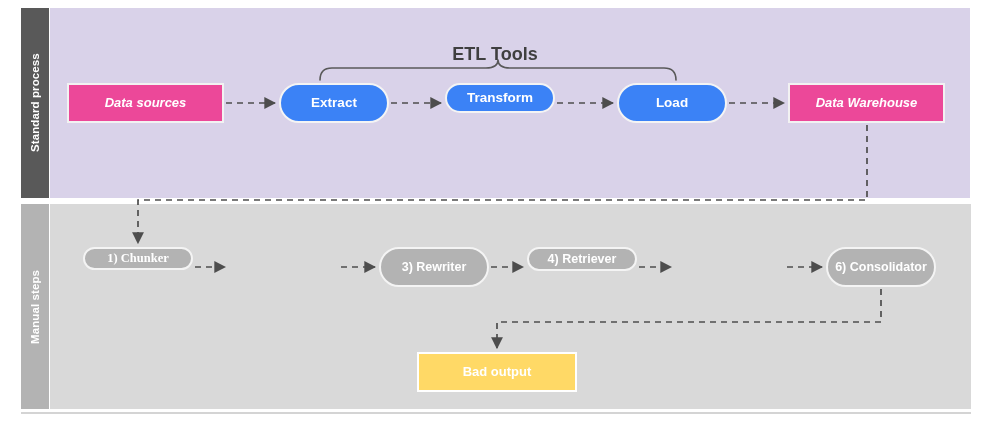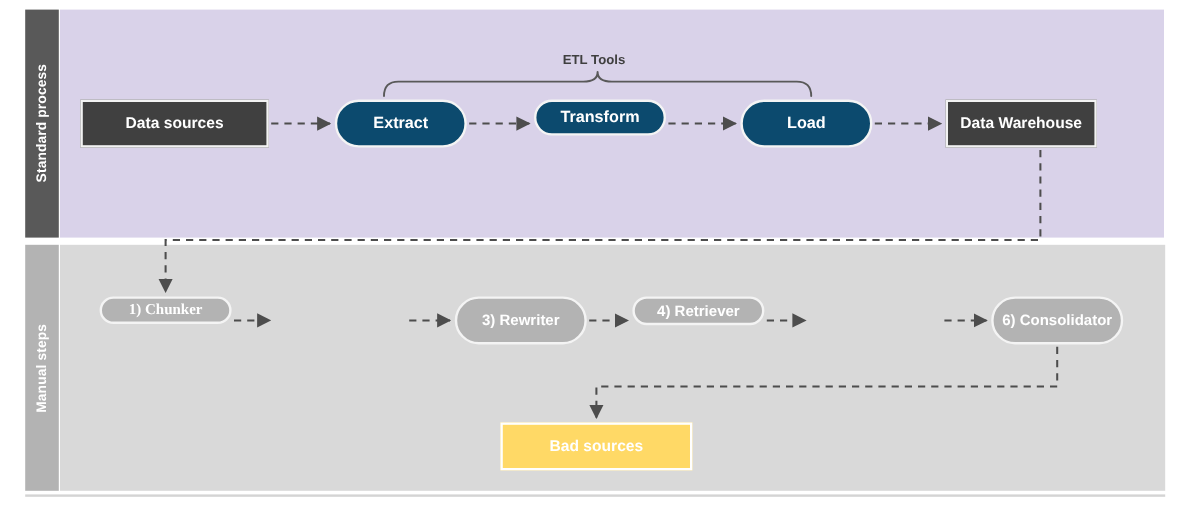--- a/index.html
+++ b/index.html
@@ -27,47 +27,47 @@
 
   
   .node{
     position:absolute;box-sizing:border-box;
     display:flex;align-items:center;justify-content:center;text-align:center;
     color:#ffffff;font-weight:bold;line-height:1.15;
   }
   .node-rect{border:2px solid #f2f2f2;}
   .node-pill{border:2px solid #f4f4f4;border-radius:999px;}
 
-  .gray-rect{background:#404040;font-size:13px;}
-  .pink-pill{background:#0c4a6e;font-size:13.5px;}
+  .gray-rect{background:#ec4899;font-size:13px;font-style:italic;}
+  .pink-pill{background:#3b82f6;font-size:13.5px;}
   .steel-pill{background:#b3b3b3;font-size:12.5px;}
   .yellow-rect{background:#ffd966;border:2px solid #ffffff;font-size:13px;}
 
   #n-sources{left:67px;top:83px;width:157px;height:40px;}
   #n-extract{left:279px;top:83px;width:110px;height:40px;}
   #n-transform{left:445px;top:83px;width:110px;height:30px;}
   #n-load{left:617px;top:83px;width:110px;height:40px;}
-  #n-warehouse{left:788px;top:83px;width:126px;height:40px;}
+  #n-warehouse{left:788px;top:83px;width:157px;height:40px;}
 
   #n-chunker{left:83px;top:247px;width:110px;height:23px;font-family:Liberation Serif, serif;}
   #n-vector{left:229px;top:247px;width:110px;height:40px;}
   #n-rewriter{left:379px;top:247px;width:110px;height:40px;text-align:right;}
   #n-retriever{left:527px;top:247px;width:110px;height:24px;}
   #n-reranker{left:675px;top:247px;width:110px;height:40px;}
   #n-consolidator{left:826px;top:247px;width:110px;height:40px;}
 
   #n-badoutput{left:417px;top:352px;width:160px;height:40px;}
 
   
   #wires{position:absolute;left:0;top:0;width:1003px;height:430px;pointer-events:none;}
 
   
   #etl-label{
     position:absolute;left:400px;top:44px;width:190px;
-    text-align:center;color:#3f3f3f;font-size:11px;font-weight:bold;
+    text-align:center;color:#3f3f3f;font-size:18px;font-weight:bold;
   }
 </style>
 </head>
 <body>
 
 <div id="canvas">
 
   <div class="lane-header" id="lane-top-header">Standard process</div>
   <div class="lane-body" id="lane-top-body"></div>
 
@@ -120,15 +120,15 @@
   <div class="node node-pill steel-pill" id="n-chunker">1) Chunker</div>
 
 
   <div class="node node-pill steel-pill" id="n-rewriter">3) Rewriter</div>
 
   <div class="node node-pill steel-pill" id="n-retriever">4) Retriever</div>
 
 
   <div class="node node-pill steel-pill" id="n-consolidator">6) Consolidator</div>
 
-  <div class="node yellow-rect" id="n-badoutput">Bad sources</div>
+  <div class="node yellow-rect" id="n-badoutput">Bad output</div>
 
 </div>
 
 </body></html>

